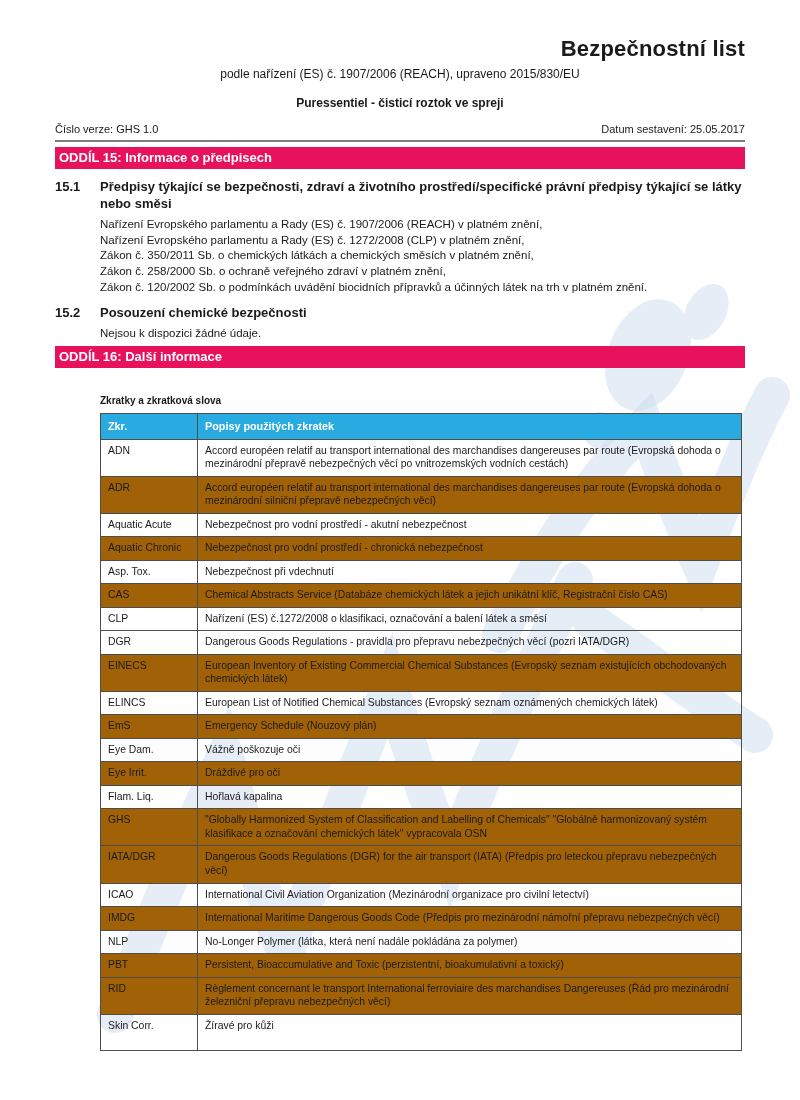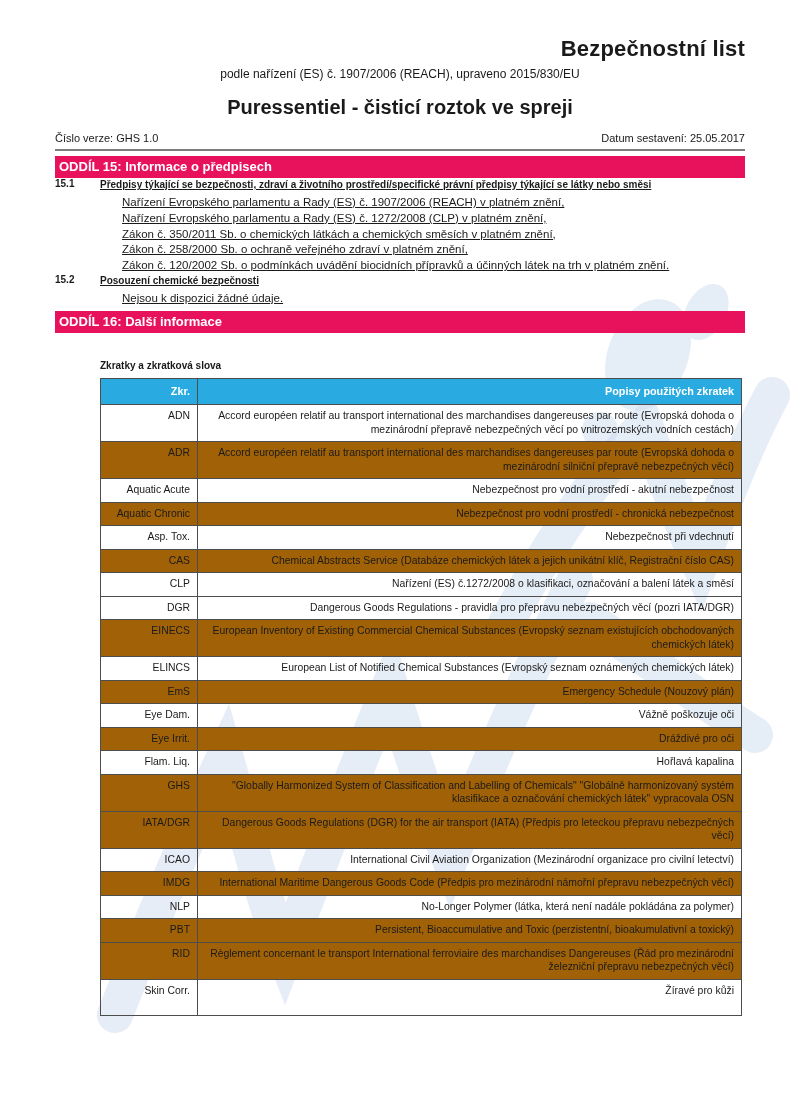--- a/index.html
+++ b/index.html
@@ -14,45 +14,45 @@
     position: relative;
     z-index: 1;
     padding: 36px 55px 0 55px;
   }
   .watermark {
     position: absolute; left: 0; top: 0; z-index: 0;
     pointer-events: none;
   }
   .doc-title { text-align: right; font-size: 22px; font-weight: bold; letter-spacing: .2px; }
   .doc-subtitle { text-align: center; font-size: 12px; margin-top: 5px; }
-  .doc-product { text-align: center; font-size: 20px; font-weight: bold; margin-top: 15px; }
+  .doc-product { text-align: center; font-size: 12px; font-weight: bold; margin-top: 15px; }
   .meta-row { display: flex; justify-content: space-between; font-size: 11px; margin-top: 13px; }
   .rule { border-top: 2px solid #7c7c7c; margin-top: 5px; }
   .section-bar {
     background: #e8115c; color: #ffffff;
     font-size: 13px; font-weight: bold;
     padding: 3px 0 4px 4px; margin-top: 5px;
   }
-  .subsec-row { display: flex; font-size: 10px; font-weight: bold; }
+  .subsec-row { display: flex; margin-top: 10px; font-size: 13px; font-weight: bold; }
   .subsec-num { width: 45px; flex-shrink: 0; }
-  .subsec-heading { flex: 1; line-height: 1.3; text-decoration: underline; }
-  .subsec-body { margin-left: 67px; margin-top: 4px; font-size: 11.5px; line-height: 1.29; text-decoration: underline; }
+  .subsec-heading { flex: 1; line-height: 1.3; }
+  .subsec-body { margin-left: 45px; margin-top: 4px; font-size: 11.5px; line-height: 1.29; }
   .subsec-body .bodyline { margin-bottom: 1px; }
   .subheading { margin-left: 45px; margin-top: 27px; font-size: 10px; font-weight: bold; }
   table.abbr-table {
     border-collapse: collapse;
     margin-left: 45px; margin-top: 7px;
     width: 642px;
     border: 1px solid #333333;
   }
   .abbr-table th, .abbr-table td {
     border: 1px solid #4d4d4d;
     font-size: 10.4px; line-height: 1.3;
     padding: 4px 7px 5px 7px;
-    vertical-align: top; text-align: right;
+    vertical-align: top; text-align: left;
     font-weight: normal;
   }
   .abbr-table thead th {
     background: #29abe2; color: #ffffff;
     font-weight: bold; font-size: 10.8px;
     padding-top: 5px; padding-bottom: 6px;
   }
   .abbr-table .col-abbr { width: 82px; }
   .abbr-table tr.alt td { background: #a16207; }
   .abbr-table tbody tr:last-child td { padding-bottom: 18px; }

